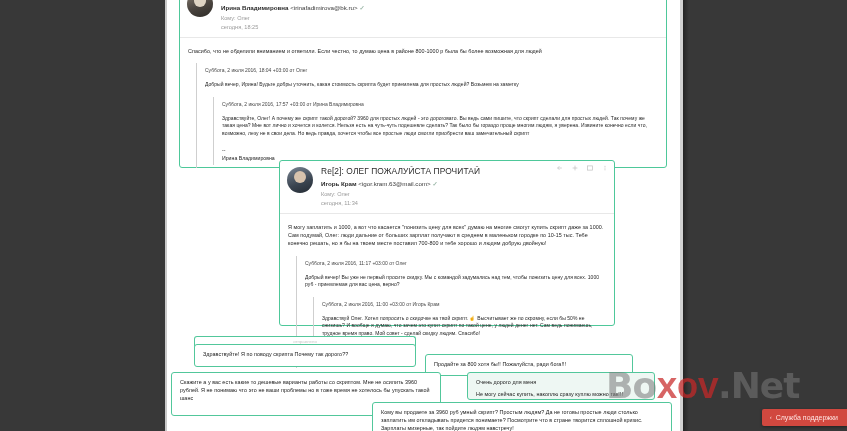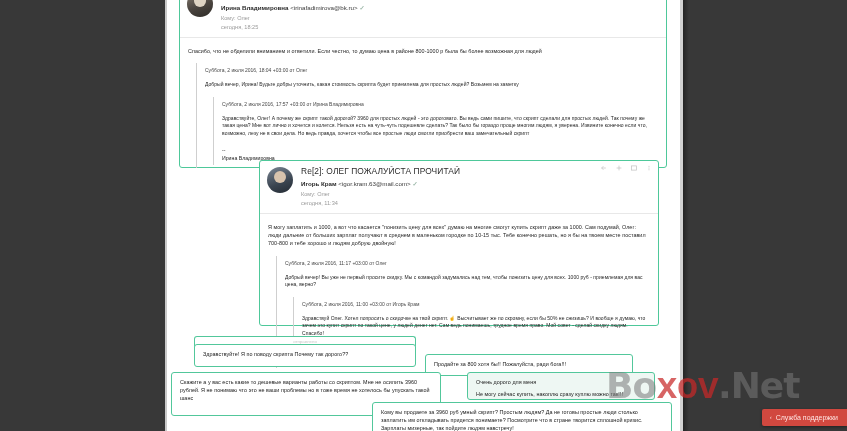--- a/index.html
+++ b/index.html
@@ -199,21 +199,21 @@
             <div class="qgap"></div>
             <div class="ptext small">Здравствуйте, Олег! А почему же скрипт такой дорогой?  3960 для простых людей - это дороговато. Вы ведь сами пишите, что скрипт сделали для простых людей. Так почему же такая цена? Мне вот лично и хочется и колется. Нельзя есть на чуть-чуть подешевле сделать? Так было бы гораздо проще многим людям, я уверена. Извините конечно если что, возможно, лезу не в свои дела. Но ведь правда, хочется чтобы все простые люди смогли приобрести ваш замечательный скрипт</div>
             <div style="height:9px"></div>
             <div class="sigdash">--</div>
             <div class="sig">Ирина Владимировна</div>
           </div>
         </div>
       </div>
     </div>
 
-    <div class="mail-card" style="left:92px; top:160px; width:400px; height:166px;">
+    <div class="mail-card" style="left:112px; top:160px; width:336px; height:166px;">
 
       <div class="mail-head">
         <div class="avatar a2"></div>
         <div class="head-txt">
           <div class="subject caps">Re[2]: ОЛЕГ ПОЖАЛУЙСТА ПРОЧИТАЙ</div>
           <div class="sender">
             <span>Игорь Крам</span>
             <span class="addr">&lt;igor.kram.63@mail.com&gt;</span>
             <span class="tick">✓</span>
           </div>

